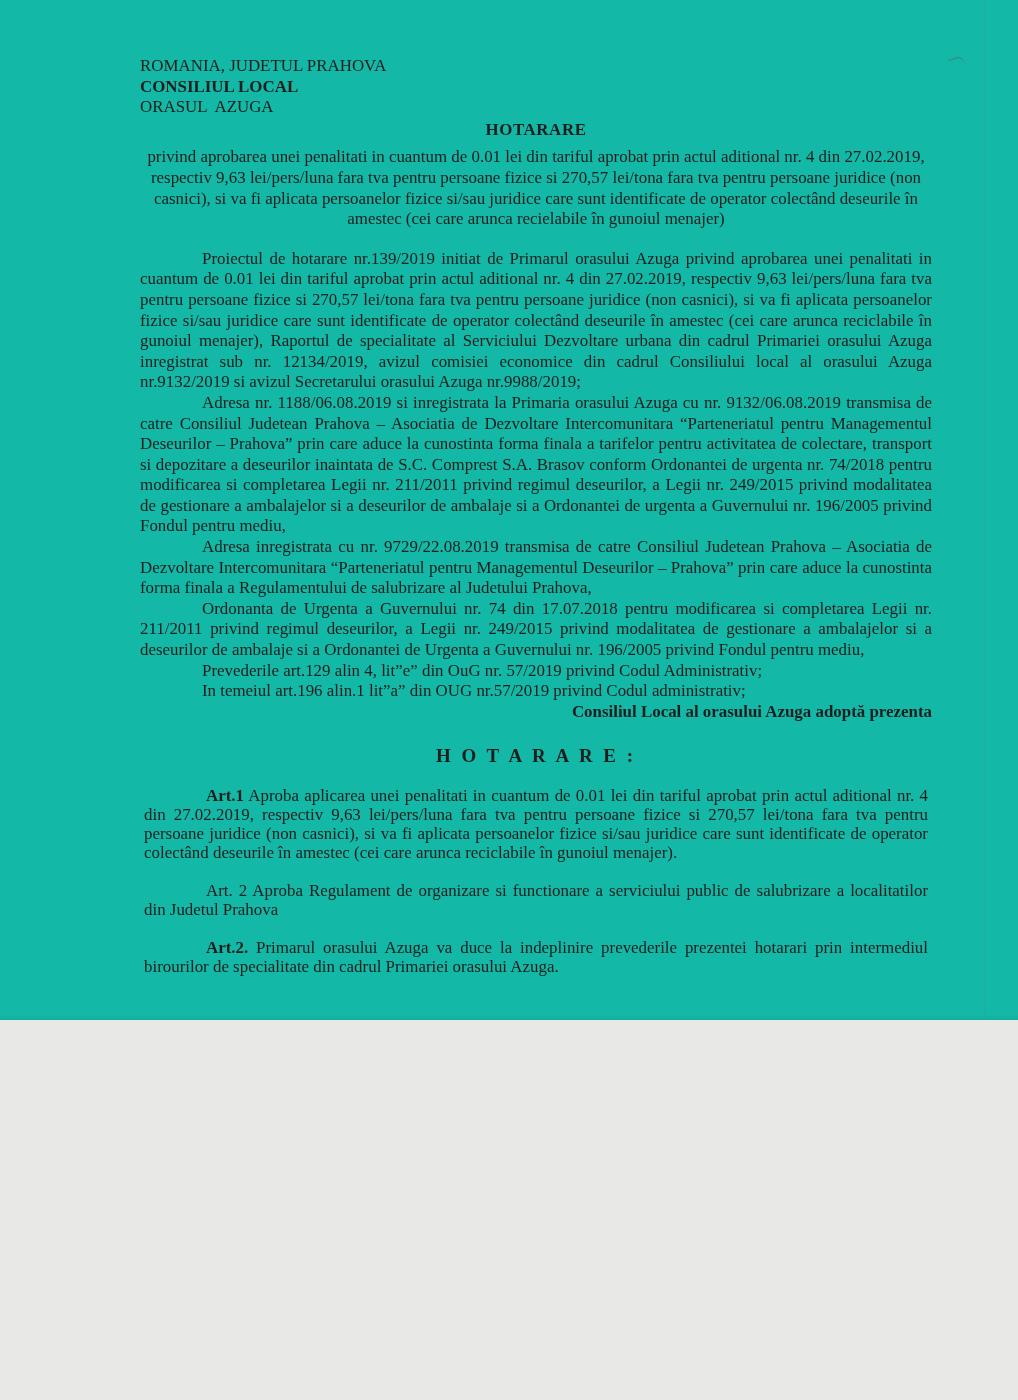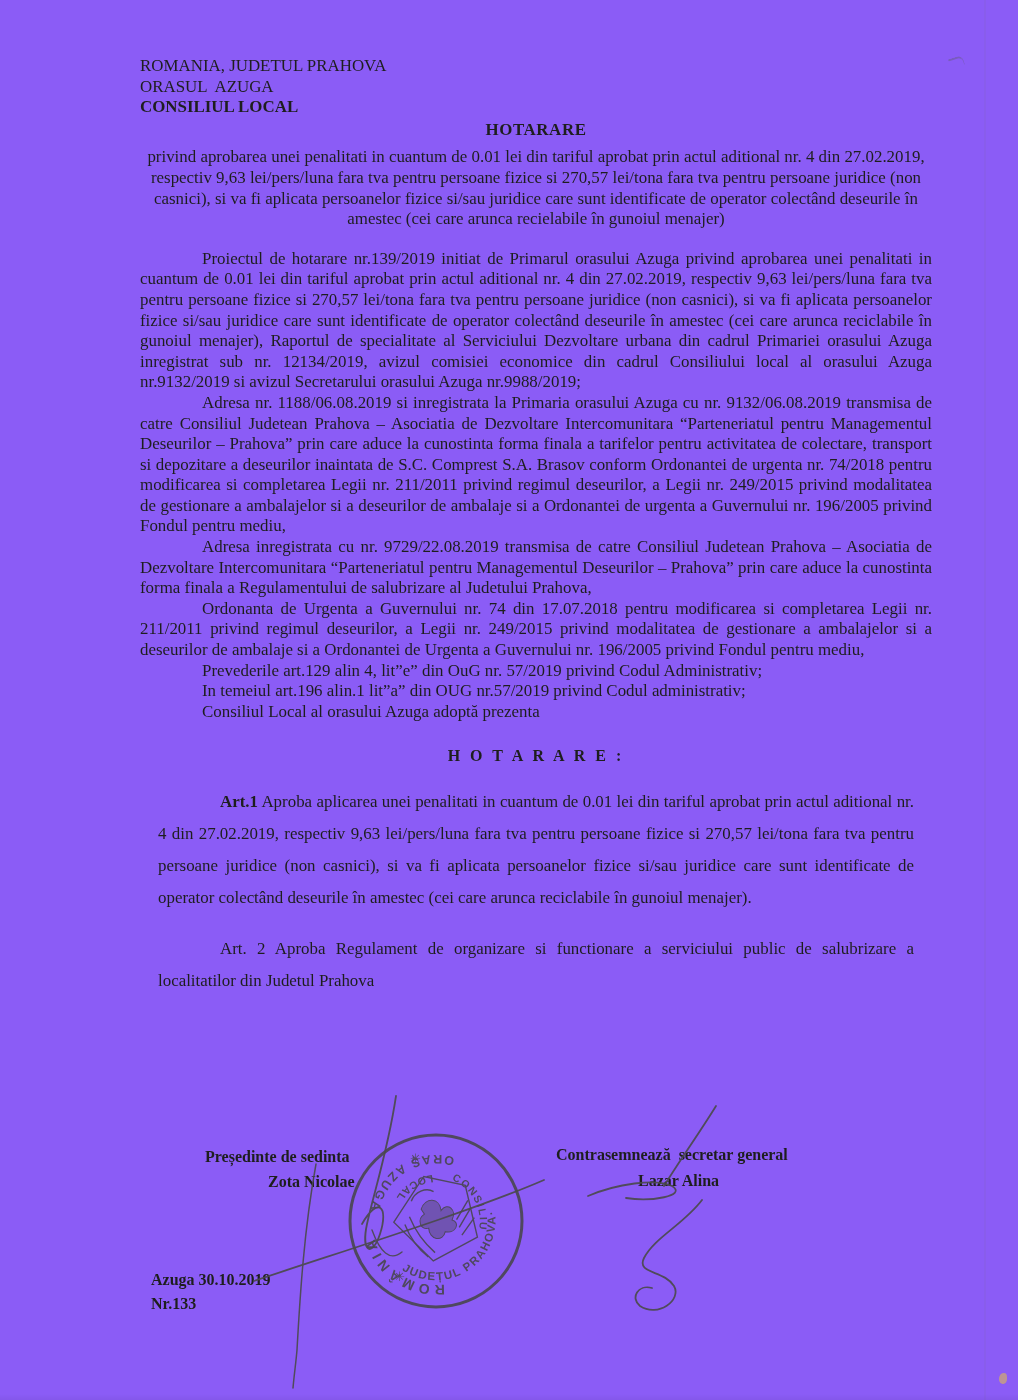--- a/index.html
+++ b/index.html
@@ -1,35 +1,35 @@
 <!DOCTYPE html>
 <html><head>
 <meta charset="utf-8">
 <style>
   html,body{margin:0;padding:0;background:#e8e8e6;}
   .page{
-    position:relative;width:1018px;height:1400px;margin:0 auto;
-    background:#8b5cf6;overflow:hidden;
+    position:relative;width:1018px;height:1020px;margin:0 auto;
+    background:#14b8a6;overflow:hidden;
     font-family:"Liberation Serif","DejaVu Serif",serif;color:#1e1e1e;
   }
   .doc{
     position:absolute;left:140px;top:56px;width:792px;
     font-size:16.9px;line-height:20.6px;text-align:justify;
   }
   .hdr{text-align:left;}
   .hdr-line{white-space:pre;}
   .hdr-bold{font-weight:bold;}
   .title{text-align:center;font-weight:bold;letter-spacing:.6px;margin:2px 0 0 0;}
   .subtitle{text-align:center;margin:7px 0 0 0;}
   .preamble{margin-top:19px;}
   .preamble p{margin:0;text-indent:62px;}
   .lead{text-align:left;}
-  .adopt{font-weight:normal;text-align:left;}
-  .hot-heading{text-align:center;font-weight:bold;font-size:16px;letter-spacing:3px;margin:24px 0 0 0;}
-  .articles p{margin:18px;text-indent:62px;line-height:32px;}
+  .adopt{font-weight:bold;text-align:right;}
+  .hot-heading{text-align:center;font-weight:bold;font-size:19px;letter-spacing:3px;margin:24px 0 0 0;}
+  .articles p{margin:4px;text-indent:62px;line-height:19px;}
   .art{margin-top:19px !important;}
   .blabel{font-weight:bold;}
   .sig{position:absolute;font-weight:bold;font-size:16px;white-space:pre;}
   .sig-left-role{left:205px;top:1148px;}
   .sig-left-name{left:268px;top:1173px;}
   .sig-right-role{left:556px;top:1146px;text-align:right;}
   .sig-right-name{left:638px;top:1172px;}
   .place-date{left:151px;top:1271px;text-align:right;}
   .doc-number{left:151px;top:1295px;}
   .stamp-svg{position:absolute;left:336px;top:1121px;width:200px;height:200px;opacity:.85;}
@@ -46,22 +46,22 @@
 </style>
 </head>
 <body>
 
 <div class="page">
 
   <div class="doc">
 
     <div class="hdr">
       <div class="hdr-line">ROMANIA, JUDETUL PRAHOVA</div>
+      <div class="hdr-line hdr-bold">CONSILIUL LOCAL</div>
       <div class="hdr-line">ORASUL  AZUGA</div>
-      <div class="hdr-line hdr-bold">CONSILIUL LOCAL</div>
     </div>
 
     <div class="title">HOTARARE</div>
 
     <p class="subtitle">privind aprobarea unei penalitati in cuantum de  0.01 lei din tariful aprobat prin  actul aditional nr. 4 din 27.02.2019, respectiv 9,63 lei/pers/luna fara tva pentru persoane fizice si 270,57 lei/tona fara tva pentru persoane juridice (non casnici), si va fi aplicata persoanelor fizice si/sau juridice care sunt identificate de operator colectând deseurile în amestec (cei care arunca recielabile în gunoiul menajer)</p>
 
     <div class="preamble">
       <p>Proiectul de hotarare nr.139/2019 initiat de Primarul orasului Azuga privind aprobarea unei penalitati in cuantum de  0.01 lei din tariful aprobat prin  actul aditional nr. 4 din 27.02.2019, respectiv 9,63 lei/pers/luna fara tva pentru persoane fizice si 270,57 lei/tona fara tva pentru persoane juridice (non casnici), si va fi aplicata persoanelor fizice si/sau juridice care sunt identificate de operator colectând deseurile în amestec (cei care arunca reciclabile în gunoiul menajer), Raportul de specialitate al Serviciului Dezvoltare urbana din cadrul Primariei orasului Azuga inregistrat sub nr. 12134/2019,  avizul comisiei economice din cadrul Consiliului local al orasului Azuga nr.9132/2019 si avizul Secretarului orasului Azuga nr.9988/2019;</p>
       <p>Adresa nr. 1188/06.08.2019 si inregistrata la Primaria orasului Azuga cu nr. 9132/06.08.2019 transmisa de catre Consiliul Judetean Prahova – Asociatia de Dezvoltare Intercomunitara “Parteneriatul pentru Managementul Deseurilor – Prahova” prin care aduce la cunostinta forma finala a tarifelor pentru activitatea de colectare, transport si depozitare a deseurilor inaintata de S.C. Comprest S.A. Brasov conform Ordonantei de urgenta nr. 74/2018 pentru modificarea si completarea Legii nr. 211/2011 privind regimul deseurilor, a Legii nr. 249/2015 privind modalitatea de gestionare a ambalajelor si a deseurilor de ambalaje si a Ordonantei de urgenta a Guvernului nr. 196/2005 privind Fondul pentru mediu,</p>
       <p>Adresa inregistrata cu nr. 9729/22.08.2019 transmisa de catre Consiliul Judetean Prahova – Asociatia de Dezvoltare Intercomunitara “Parteneriatul pentru Managementul Deseurilor – Prahova” prin care aduce la cunostinta forma finala a Regulamentului de salubrizare al Judetului Prahova,</p>
@@ -69,20 +69,21 @@
       <p class="lead">Prevederile art.129 alin 4, lit”e” din OuG nr. 57/2019 privind Codul Administrativ;</p>
       <p class="lead">In temeiul art.196 alin.1 lit”a” din OUG nr.57/2019 privind Codul administrativ;</p>
       <p class="adopt">Consiliul Local al orasului Azuga adoptă prezenta</p>
     </div>
 
     <div class="hot-heading">H O T A R A R E :</div>
 
     <div class="articles">
       <p class="art"><span class="blabel">Art.1</span><span> Aproba aplicarea unei penalitati in cuantum de 0.01 lei din tariful aprobat prin  actul aditional nr. 4 din 27.02.2019, respectiv  9,63 lei/pers/luna fara tva pentru persoane fizice si 270,57 lei/tona fara tva pentru persoane juridice (non casnici), si va fi aplicata persoanelor fizice si/sau juridice care sunt identificate de operator colectând deseurile în amestec (cei care arunca reciclabile în gunoiul menajer).</span></p>
       <p class="art"><span>Art. 2</span><span> Aproba Regulament de organizare si functionare a serviciului public de salubrizare a localitatilor din Judetul Prahova</span></p>
+      <p class="art"><span class="blabel">Art.2.</span><span> Primarul orasului Azuga va duce la indeplinire prevederile prezentei hotarari prin intermediul birourilor de specialitate din cadrul Primariei orasului Azuga.</span></p>
     </div>
   </div>
 
   <div class="sig sig-left-role">Președinte de sedinta</div>
   <div class="sig sig-left-name">Zota Nicolae</div>
   <div class="sig sig-right-role">Contrasemnează  secretar general</div>
   <div class="sig sig-right-name">Lazar Alina</div>
   <div class="sig place-date">Azuga 30.10.2019</div>
   <div class="sig doc-number">Nr.133</div>
 

